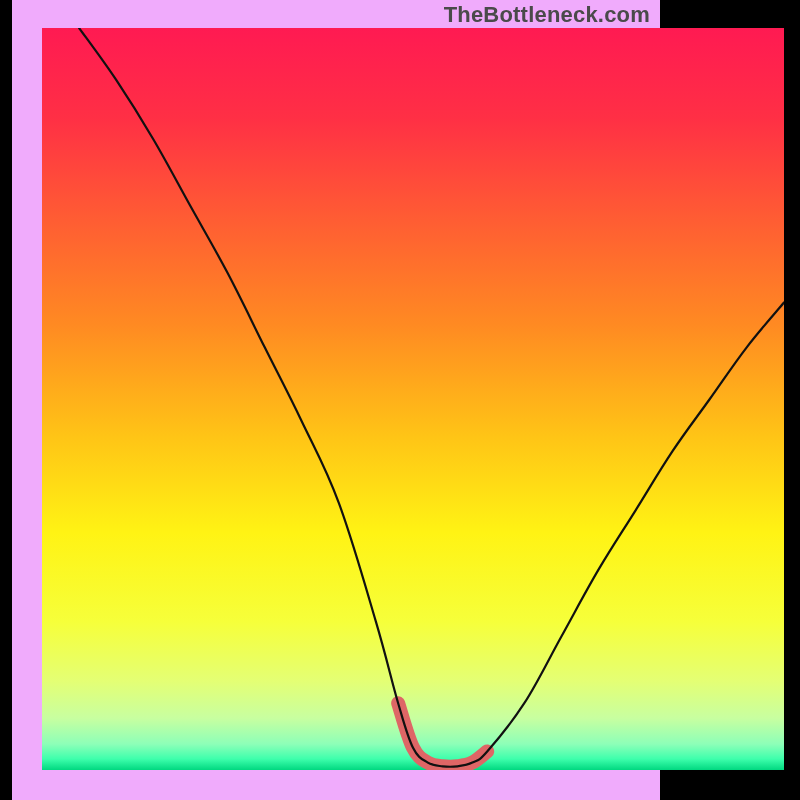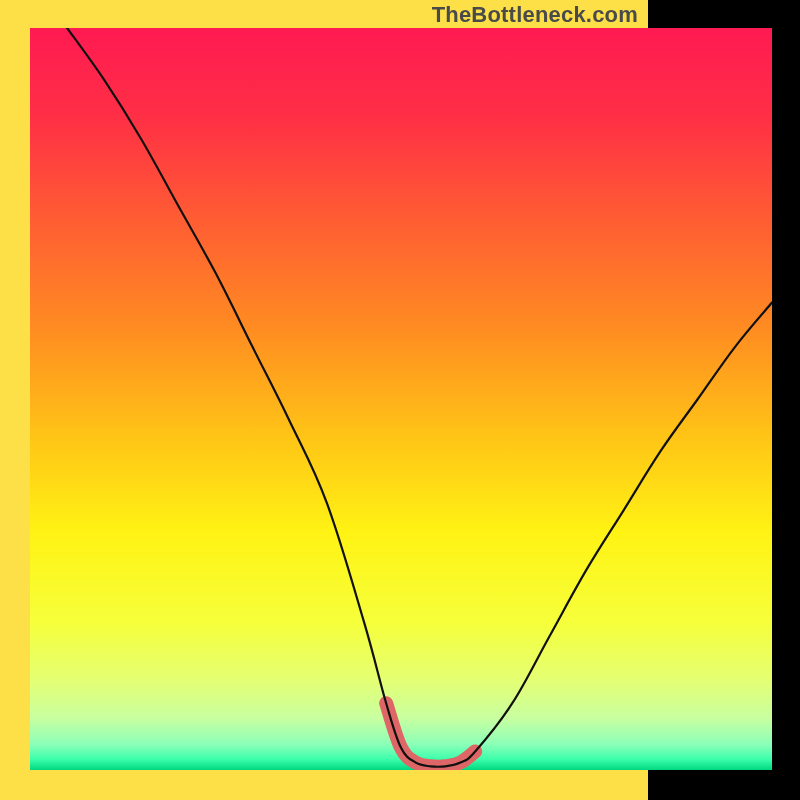--- a/index.html
+++ b/index.html
@@ -8,21 +8,22 @@
     width: 800px;
     height: 800px;
     background: #000;
     font-family: Arial, Helvetica, sans-serif;
     overflow: hidden;
   }
   .frame {
     position: relative;
     width: 648px;
     height: 800px;
-    background: #fde047;
+    background: #f0abfc;
+    margin-left: 12px;
   }
   .watermark {
     position: absolute;
     top: 2px;
     right: 10px;
     color: #4a4a4a;
     font-size: 22px;
     font-weight: 600;
     letter-spacing: 0.2px;
     z-index: 5;

